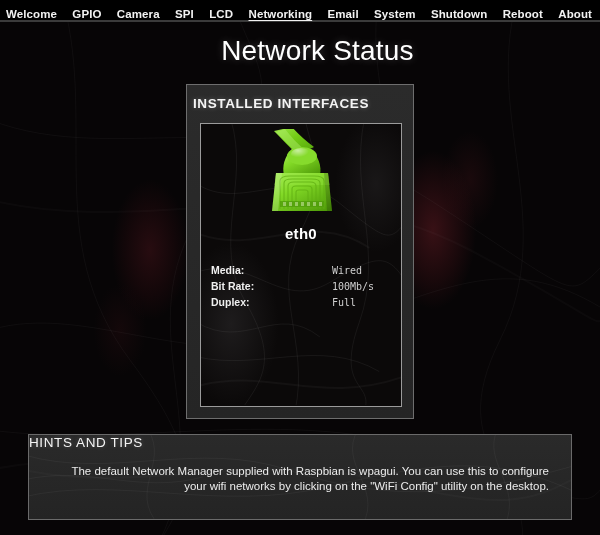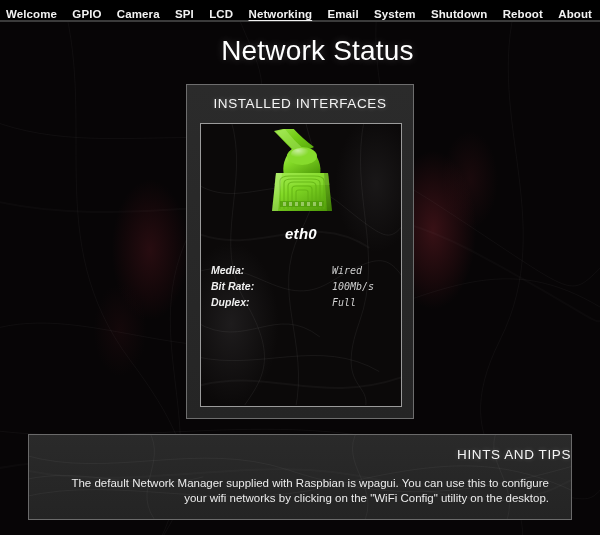--- a/index.html
+++ b/index.html
@@ -85,37 +85,36 @@
     width: 228px;
     height: 335px;
     z-index: 5;
     border: 1px solid #6e6e6e;
     background: linear-gradient(180deg, #2b2b2b 0%, #252525 100%);
     padding: 6px;
   }
   #interfaces-header {
     height: 26px;
     line-height: 26px;
-    text-align: center;
+    text-align: left;
     font-size: 13.5px;
-    font-weight: 400;
+    font-weight: 700;
     letter-spacing: 0.6px;
     color: #f4f4f4;
     text-shadow: 0 0 5px rgba(255,255,255,0.25);
   }
   #interfaces-body {
     position: absolute;
     left: 13px;
     top: 38px;
     width: 202px;
     height: 284px;
     border: 1px solid #9b9b9b;
     background: #0b0909;
     overflow: hidden;
-    font-style: italic;
   }
   #interfaces-body::before {
     content: "";
     position: absolute;
     inset: 0;
     background:
       radial-gradient(ellipse 70px 120px at 30px 200px, rgba(58,56,58,0.40) 0%, rgba(0,0,0,0) 68%),
       radial-gradient(ellipse 60px 100px at 175px 60px, rgba(52,50,52,0.35) 0%, rgba(0,0,0,0) 68%);
     pointer-events: none;
   }
@@ -187,25 +186,24 @@
   }
   #hints-streaks {
     position: absolute;
     inset: 0;
     opacity: 0.45;
     pointer-events: none;
   }
   #hints-header {
     position: relative;
     z-index: 2;
-    text-align: right;
+    text-align: left;
     font-size: 13.5px;
     letter-spacing: 0.6px;
     color: #f4f4f4;
-    margin-top: 12px;
     text-shadow: 0 0 5px rgba(255,255,255,0.22);
   }
   #hints-text {
     position: relative;
     z-index: 2;
     margin: 14px 22px 0 22px;
     font-size: 11.5px;
     line-height: 15px;
     color: #ececec;
     text-align: right;

